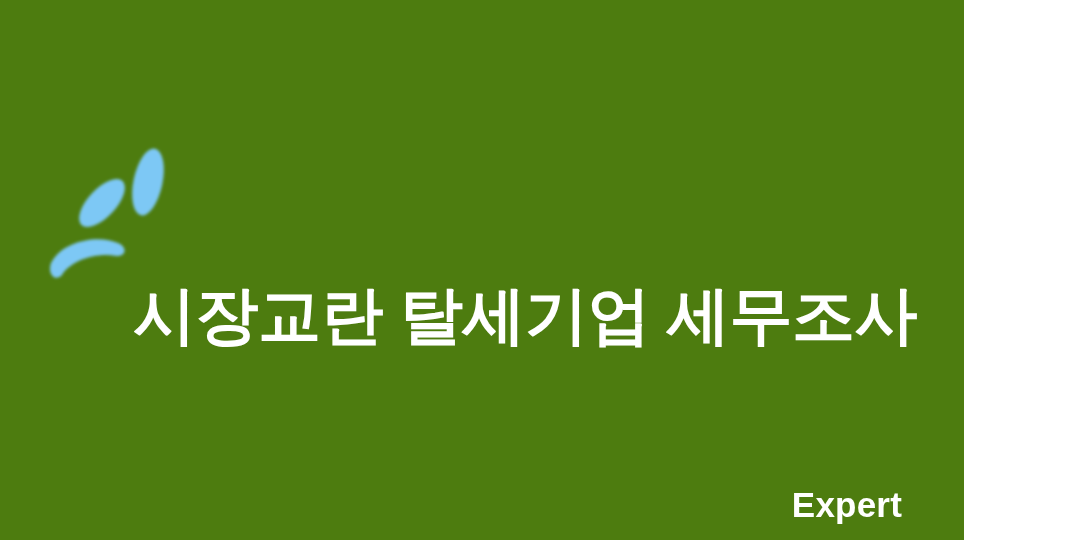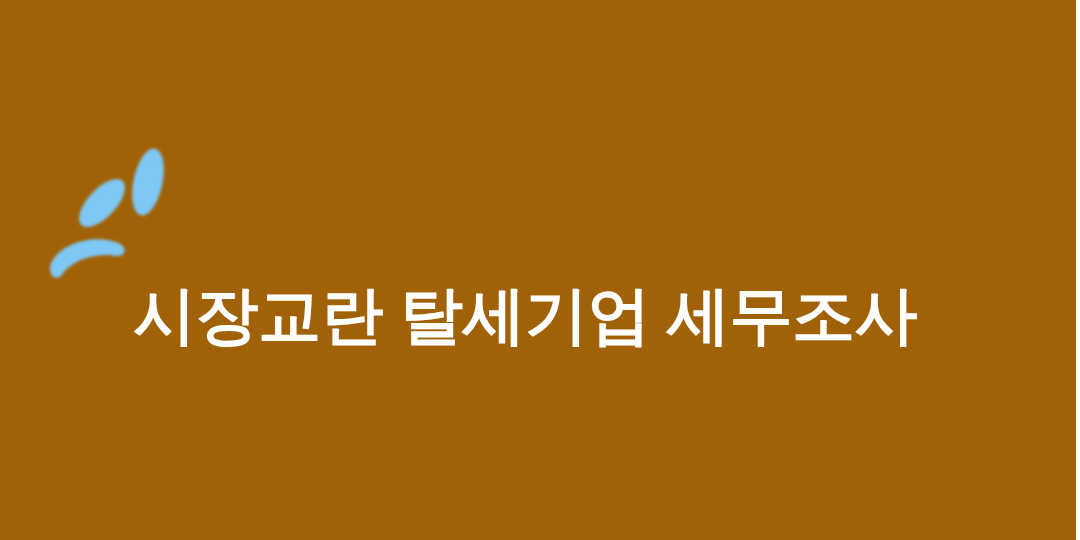--- a/index.html
+++ b/index.html
@@ -8,23 +8,23 @@
   }
   body {
     width: 1080px;
     height: 540px;
     overflow: hidden;
     font-family: "Liberation Sans", "DejaVu Sans", sans-serif;
   }
 
   #card {
     position: relative;
-    width: 1076px;
+    width: 964px;
     height: 540px;
-    background: #a16207;
+    background: #4d7c0f;
     overflow: hidden;
   }
 
   
   #brush-mark {
     position: absolute;
     left: 40px;
     top: 135px;
     width: 150px;
     height: 160px;
@@ -80,14 +80,15 @@
         <ellipse cx="108" cy="47" rx="14.5" ry="34" transform="rotate(12 108 47)"></ellipse>
         <ellipse cx="62" cy="68" rx="14" ry="30" transform="rotate(43 62 68)"></ellipse>
         <path d="M11 128 C 22 106, 58 99, 78 108 C 88 112, 86 122, 76 121
                  C 56 117, 30 126, 22 140 C 16 147, 7 140, 11 128 Z"></path>
       </g>
     </svg>
   </div>
 
   <h1 id="headline">시장교란 탈세기업 세무조사</h1>
 
+  <div id="wordmark">Expert</div>
 
 </div>
 
 </body></html>

